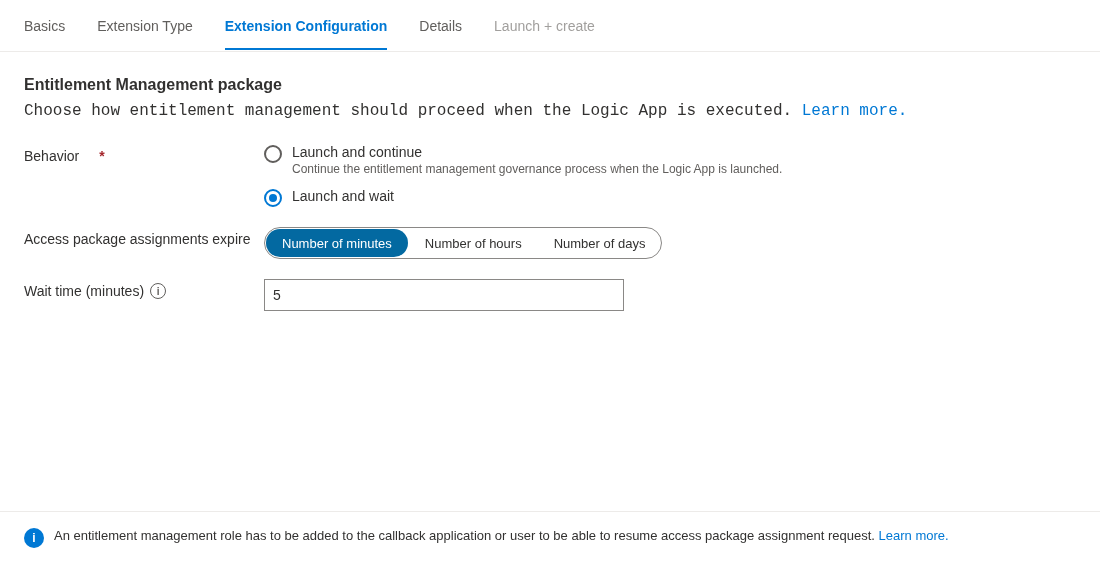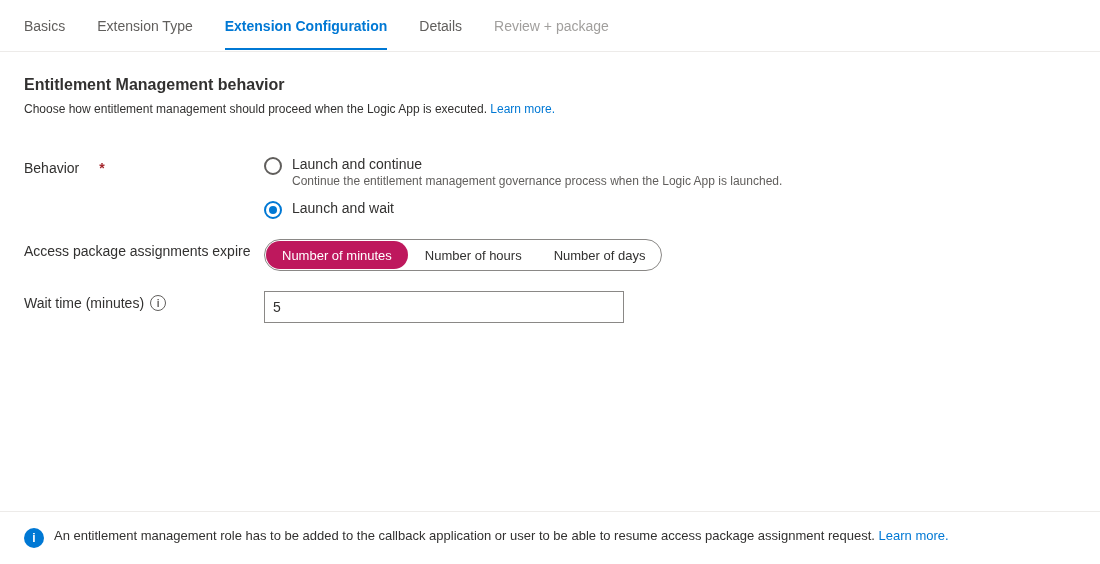--- a/index.html
+++ b/index.html
@@ -46,23 +46,24 @@
     }
 
     .section-title {
       font-size: 16px;
       font-weight: 600;
       margin-bottom: 8px;
       color: #323130;
     }
 
     .section-desc {
-      font-size: 12px;
-      color: #323130;
-      margin-bottom: 40px;
+      font-size: 16px;
+      color: #323130;
+      margin-bottom: 24px;
+      font-family: Liberation Mono, monospace;
     }
 
     .section-desc a {
       color: #0078d4;
       text-decoration: none;
     }
 
     
     .form-row {
       display: flex;
@@ -155,21 +156,21 @@
       height: 100%;
       font-size: 13px;
       cursor: pointer;
       border: none;
       background: transparent;
       color: #323130;
       white-space: nowrap;
     }
 
     .toggle-btn.active {
-      background: #be185d;
+      background: #0369a1;
       color: #fff;
       border-radius: 18px;
       margin: 1px;
       height: calc(100% - 2px);
     }
 
     
     .text-input {
       width: 360px;
       height: 32px;
@@ -240,26 +241,26 @@
     }
   </style>
 </head>
 <body>
 
 <nav class="nav-tabs">
   <span class="nav-tab">Basics</span>
   <span class="nav-tab">Extension Type</span>
   <span class="nav-tab active">Extension Configuration</span>
   <span class="nav-tab">Details</span>
-  <span class="nav-tab disabled">Review + package</span>
+  <span class="nav-tab disabled">Launch + create</span>
 </nav>
 
 <div class="content">
 
-  <div class="section-title">Entitlement Management behavior</div>
+  <div class="section-title">Entitlement Management package</div>
 
   <div class="section-desc">
     <span>Choose how entitlement management should proceed when the Logic App is executed.</span>
     <a href="#">Learn more.</a>
   </div>
 
   <div class="form-row">
     <div class="form-label">
       <span>Behavior</span>
       <span class="required-star">*</span>

